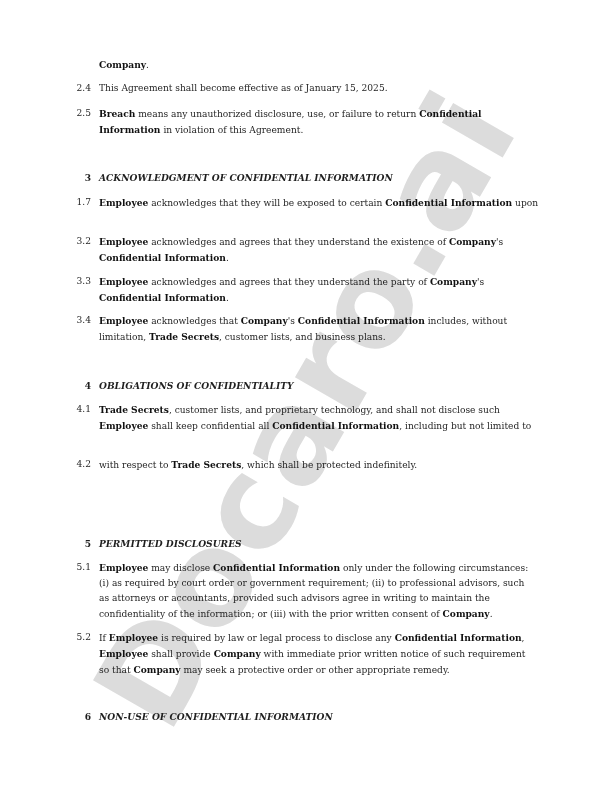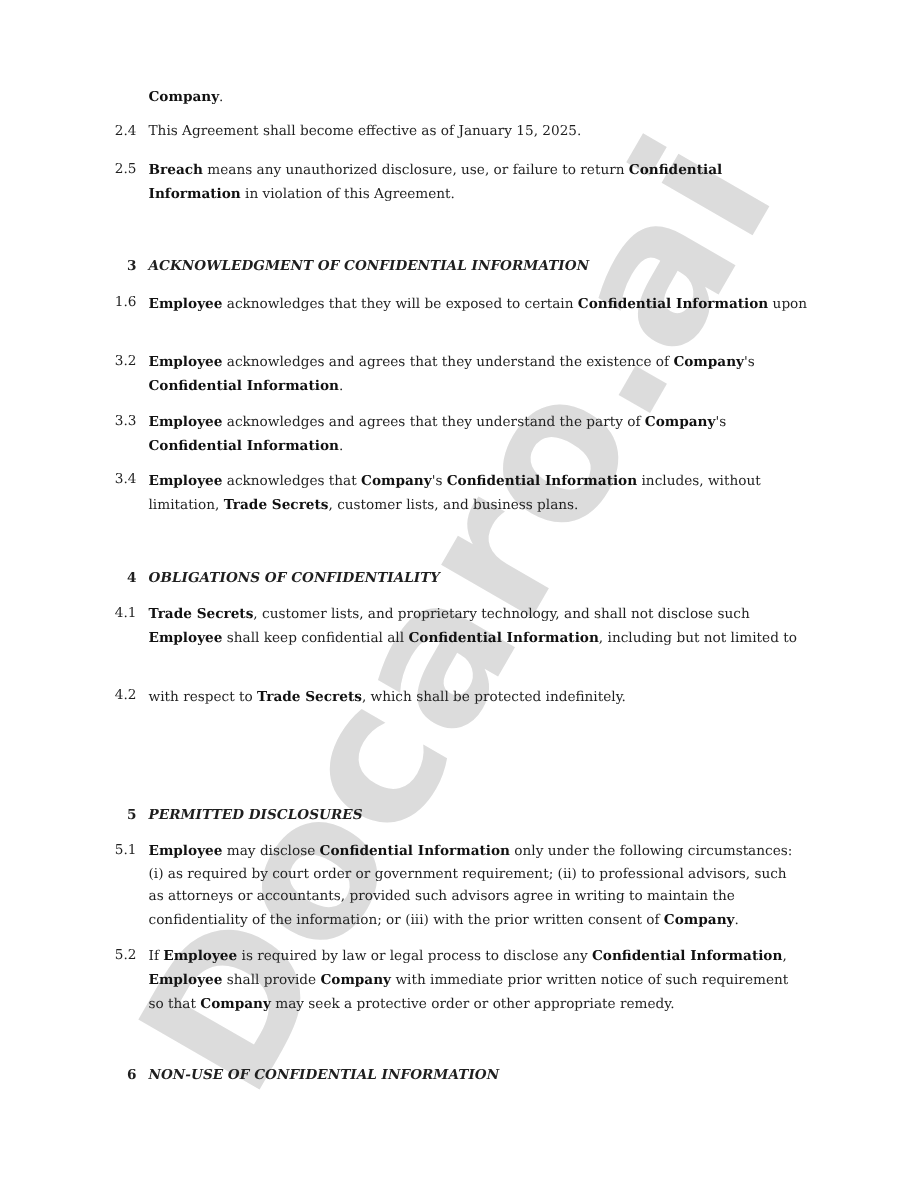--- a/index.html
+++ b/index.html
@@ -49,21 +49,21 @@
         <div><b>Information</b><span> in violation of this Agreement.</span></div>
       </div>
     </div>
 
     <div class="row heading" style="top:170px;">
       <div class="num">3</div>
       <div class="txt">ACKNOWLEDGMENT OF CONFIDENTIAL INFORMATION</div>
     </div>
 
     <div class="row" style="top:195px;">
-      <div class="num">1.6</div>
+      <div class="num">1.7</div>
       <div class="txt">
         <div><b>Employee</b><span> acknowledges that they will be exposed to certain </span><b>Confidential Information</b><span> upon</span></div>
       </div>
     </div>
 
     <div class="row" style="top:234px;">
       <div class="num">3.2</div>
       <div class="txt">
         <div><b>Employee</b><span> acknowledges and agrees that they understand the existence of </span><b>Company</b><span>'s</span></div>
         <div><b>Confidential Information</b><span>.</span></div>

